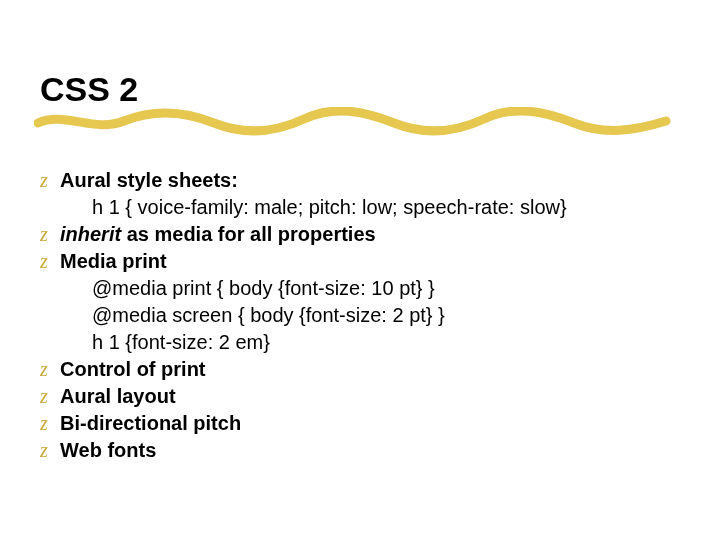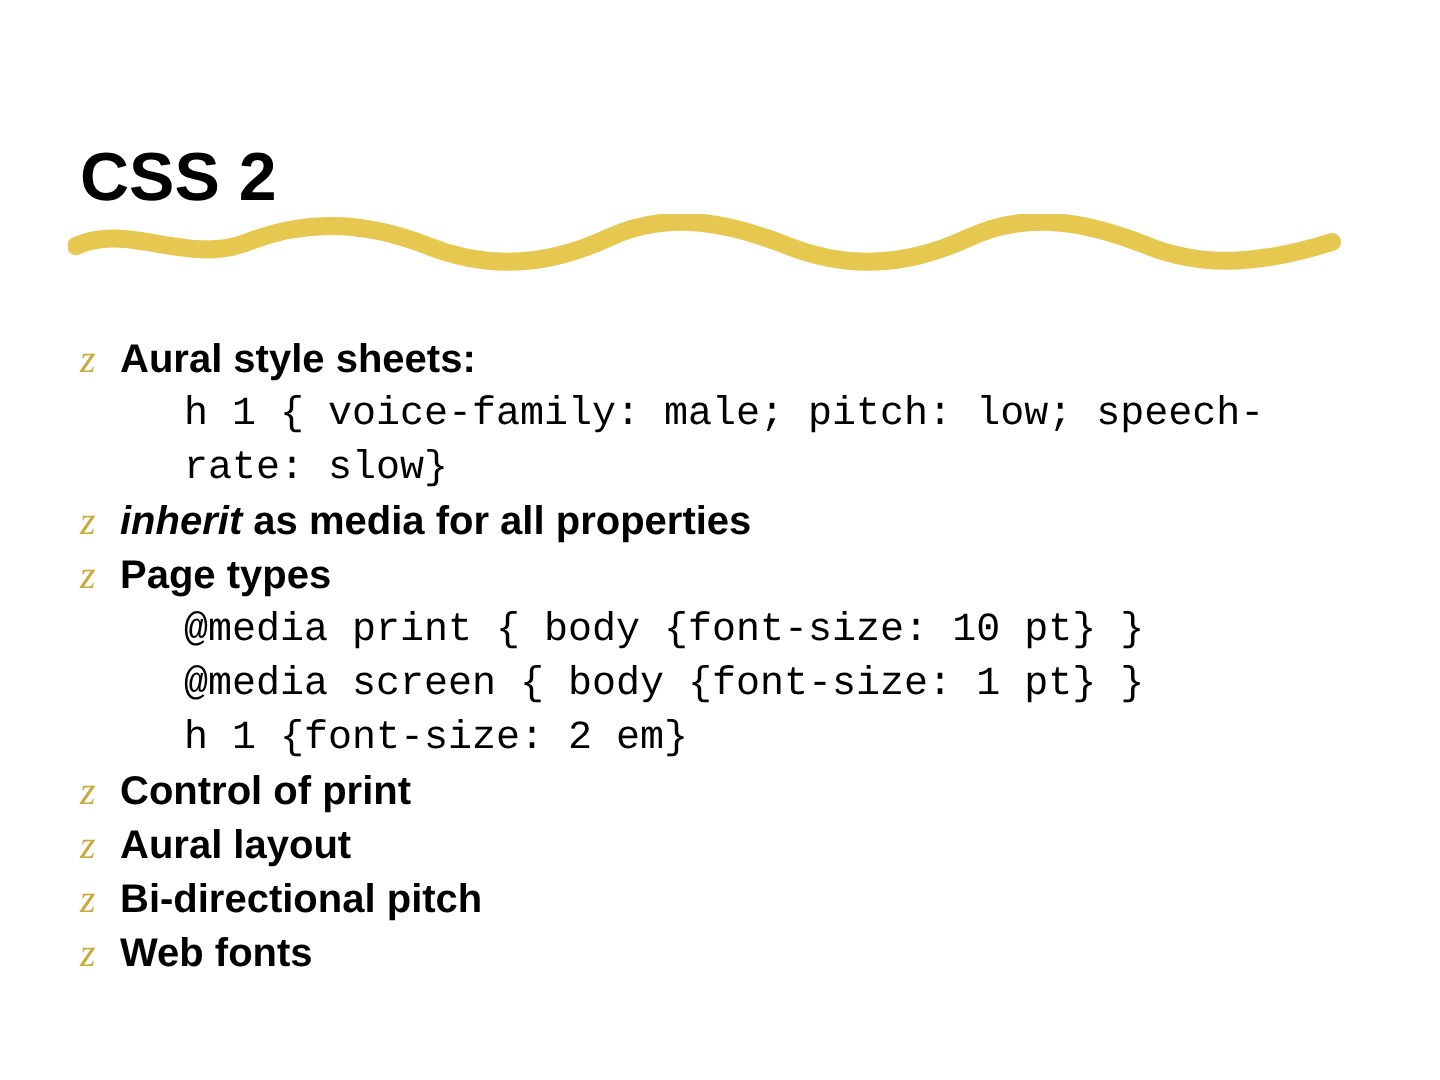--- a/index.html
+++ b/index.html
@@ -53,21 +53,20 @@
     flex: 0 0 20px;
     text-align: left;
     user-select: none;
   }
   .bullet-text {
     flex: 1;
     font-weight: bold;
   }
   .sub {
     padding-left: 52px;
-    font-family: Liberation Mono, monospace;
   }
   .inherit-word {
     font-style: italic;
   }
 </style>
 </head>
 <body>
 
 <div class="slide">
 
@@ -87,24 +86,24 @@
     </div>
     <div class="sub">h 1 { voice-family: male; pitch: low; speech-rate: slow}</div>
 
     <div class="bullet-line">
       <span class="z">z</span>
       <span class="bullet-text"><span class="inherit-word">inherit</span><span> as media for all properties</span></span>
     </div>
 
     <div class="bullet-line">
       <span class="z">z</span>
-      <span class="bullet-text">Page types</span>
+      <span class="bullet-text">Media print</span>
     </div>
     <div class="sub">@media print { body {font-size: 10 pt} }</div>
-    <div class="sub">@media screen { body {font-size: 1 pt} }</div>
+    <div class="sub">@media screen { body {font-size: 2 pt} }</div>
     <div class="sub">h 1 {font-size: 2 em}</div>
 
     <div class="bullet-line">
       <span class="z">z</span>
       <span class="bullet-text">Control of print</span>
     </div>
 
     <div class="bullet-line">
       <span class="z">z</span>
       <span class="bullet-text">Aural layout</span>

